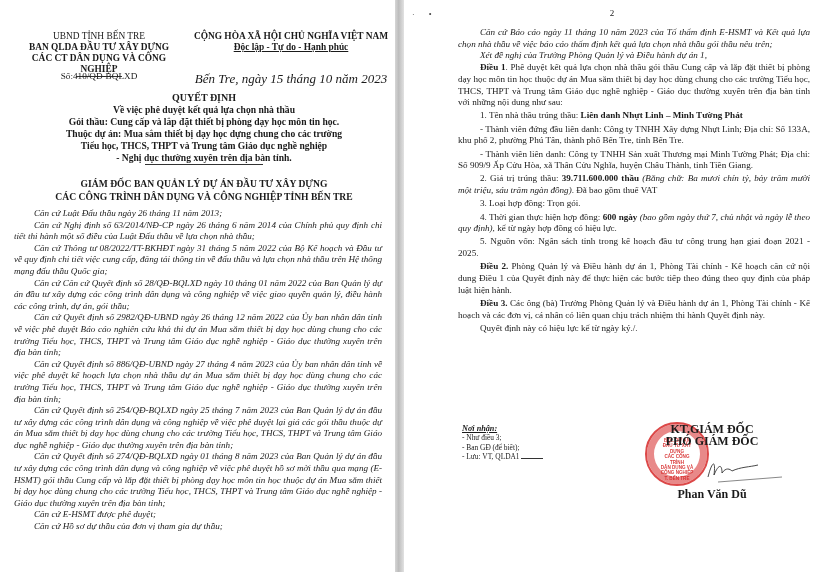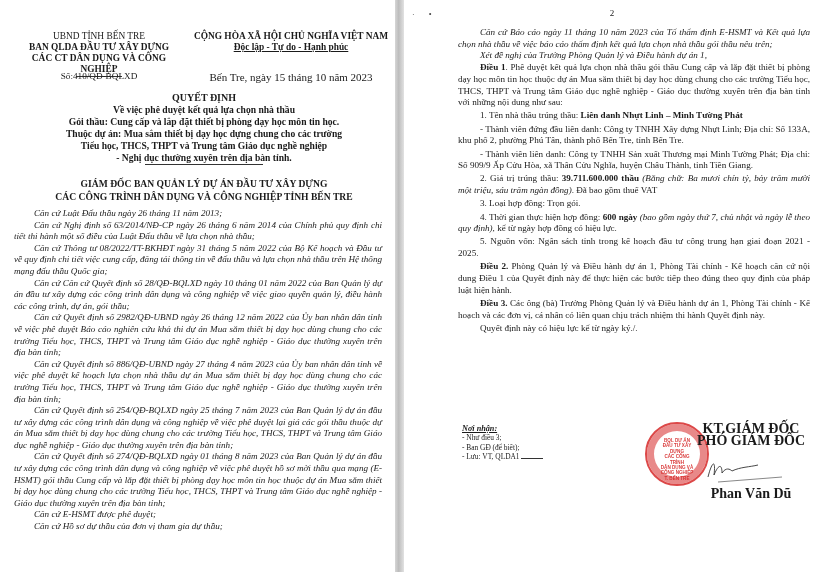--- a/index.html
+++ b/index.html
@@ -11,21 +11,21 @@
   .gutter { position: absolute; left: 395px; top: 0; width: 9px; height: 572px;
     background: linear-gradient(to right, #d6d6d6, #bdbdbd 40%, #cfcfcf 70%, #e2e2e2); }
 
   
   .hdr-left { position: absolute; left: 14px; top: 31px; width: 170px; text-align: center; font-size: 9.4px; line-height: 11px; }
   .hdr-right { position: absolute; left: 186px; top: 31px; width: 210px; text-align: center; font-size: 9.4px; line-height: 11px; }
   .bold { font-weight: bold; }
   .uline-short { display: block; width: 46px; height: 1px; background: #333; margin: 1px auto 0; }
   .u { text-decoration: underline; }
   .docno { position: absolute; left: 14px; top: 71px; width: 170px; text-align: center; font-size: 9.2px; }
-  .docdate { position: absolute; left: 186px; top: 71px; width: 210px; text-align: center; font-size: 11px; }
+  .docdate { position: absolute; left: 186px; top: 71px; width: 210px; text-align: center; font-size: 13px; font-style: italic; }
 
   .title-block { position: absolute; left: 14px; top: 92px; width: 380px; text-align: center; font-size: 9.6px; line-height: 12px; font-weight: bold; }
   .title-block .t1 { font-size: 10px; }
   .subline { display: block; width: 118px; height: 1px; background: #333; margin: 0 auto; }
   .authority { position: absolute; left: 14px; top: 178px; width: 380px; text-align: center; font-size: 9.6px; line-height: 12.5px; font-weight: bold; }
 
   .basis { position: absolute; left: 14px; top: 208px; width: 368px; font-size: 9.1px; line-height: 11.6px; font-style: italic; text-align: justify; }
   .basis p { text-indent: 20px; }
 
   
@@ -34,21 +34,21 @@
   .r-body { position: absolute; left: 54px; top: 27px; width: 352px; font-size: 9.1px; line-height: 11.7px; text-align: justify; }
   .r-body p { text-indent: 22px; }
   .r-body .center-title { text-align: center; text-indent: 0; font-weight: bold; font-size: 9.6px; margin: 5px 0 5px; }
   .r-body .it { font-style: italic; }
   .r-body .sp { margin-top: 1.5px; }
 
   .recipients { position: absolute; left: 58px; top: 424px; font-size: 7.4px; line-height: 9.3px; }
   .recipients .rt { font-weight: bold; font-style: italic; font-size: 8.2px; text-decoration: underline; }
   .scribble { display: inline-block; width: 22px; height: 4px; border-bottom: 1px solid #333; transform: skewX(-20px) rotate(-6deg); margin-left: 1px; }
 
-  .sign { position: absolute; left: 691px; top: 423px; width: 120px; text-align: center; font-size: 14px; line-height: 12px; font-weight: bold; }
+  .sign { position: absolute; left: 652px; top: 423px; width: 120px; text-align: center; font-size: 12px; line-height: 12px; font-weight: bold; }
   .sign .name { margin-top: 41px; }
   .stamp { position: absolute; left: 645px; top: 422px; width: 64px; height: 64px; border-radius: 50%;
     border: 2px solid rgba(214, 40, 40, 0.85); box-shadow: inset 0 0 0 5px rgba(255,255,255,0), inset 0 0 0 7px rgba(214,40,40,0.55); }
   .stamp-text { position: absolute; left: 657px; top: 438px; width: 40px; text-align: center; font-family: "Liberation Sans", sans-serif; font-size: 4.6px; line-height: 5.4px; color: rgba(214,40,40,0.9); font-weight: bold; }
   .signature { position: absolute; left: 700px; top: 455px; width: 85px; height: 30px; }
 </style>
 </head>
 <body>
 
 <div id="page-left" class="page">

